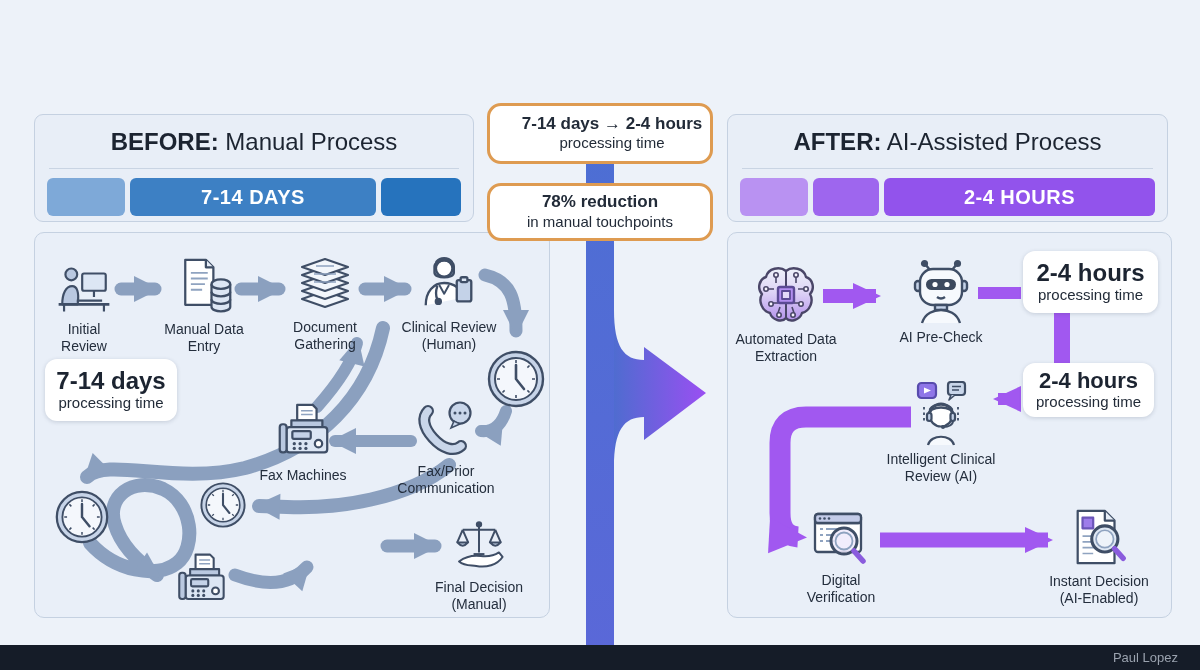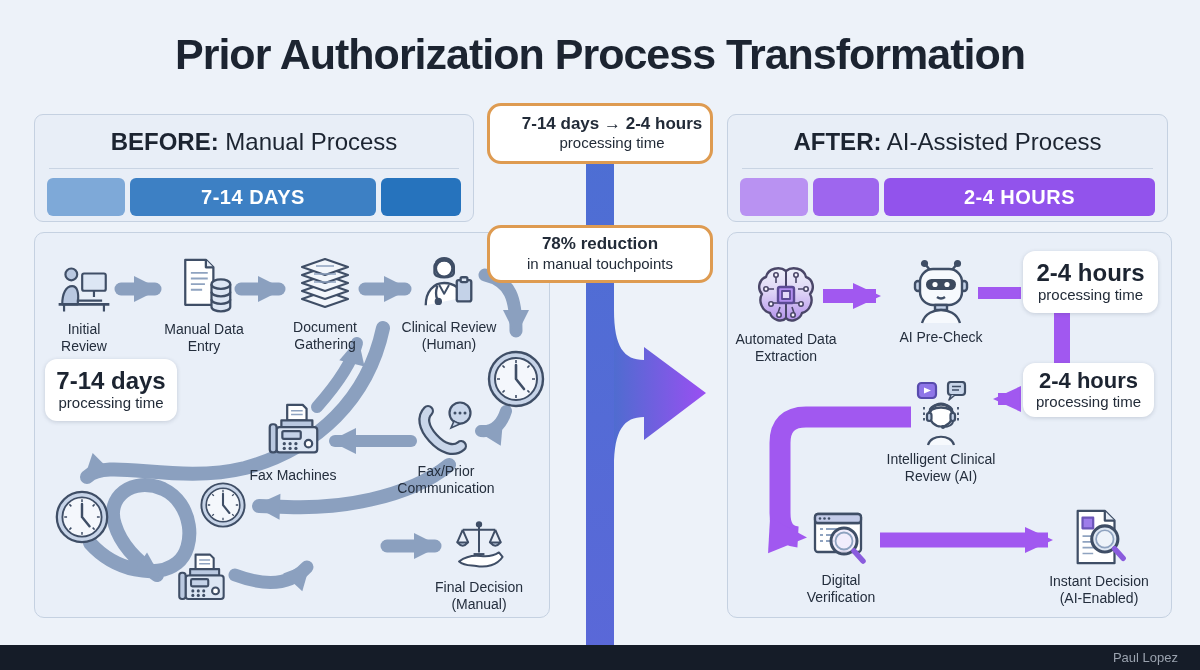--- a/index.html
+++ b/index.html
@@ -45,21 +45,20 @@
 
   .footer{position:absolute;left:0;top:645px;width:1200px;height:25px;background:#151c28;z-index:8;
           display:flex;align-items:center;justify-content:flex-end;box-sizing:border-box;padding-right:22px;}
   .footer span{color:#9aa2ae;font-size:13px;}
 </style>
 </head>
 <body>
 
 <div class="canvas">
 
-  <h1 class="title">Prior Authorization Process Transformation</h1>
 
   <svg class="ribbon" width="180" height="575" viewBox="0 0 180 575">
     <defs>
       <linearGradient id="gradStem" x1="0" y1="0" x2="0" y2="1">
         <stop offset="0" stop-color="#4c6fd3"></stop>
           <stop offset="1" stop-color="#5a68d8"></stop>
       </linearGradient>
       <linearGradient id="gradBranch" x1="0" y1="0" x2="1" y2="0">
         <stop offset="0" stop-color="#4f6cd0"></stop>
           <stop offset="1" stop-color="#9a4ff2"></stop>
@@ -90,21 +89,21 @@
       <div class="seg" style="width:68px;background:#b992f2;"></div>
       <div class="seg" style="width:66px;background:#9e66ee;"></div>
       <div class="seg" style="flex:1;background:#9253ec;">2-4 HOURS</div>
     </div>
   </div>
 
   <div class="callout" style="top:103px;height:61px;padding-left:24px;">
     <div class="l1">7-14 days → 2-4 hours</div>
     <div class="l2">processing time</div>
   </div>
-  <div class="callout" style="top:183px;height:58px;margin-top:42px;">
+  <div class="callout" style="top:183px;height:58px;">
     <div class="l1">78% reduction</div>
     <div class="l2">in manual touchpoints</div>
   </div>
 
   <div class="fpanel" style="left:34px;width:516px;">
     <svg class="flowsvg" width="516" height="386" viewBox="0 0 516 386">
       <defs>
         <marker id="mg" markerUnits="userSpaceOnUse" markerWidth="30" markerHeight="30" refX="23" refY="15" orient="auto">
           <path d="M2,2 L28,15 L2,28 Z" fill="#8ba0bf"></path>
         </marker>
@@ -222,21 +221,21 @@
         <path d="M14,12 C8,18 9,28 19,39 C29,50 40,53 47,47" stroke="#c9d6ea" stroke-width="7.5" fill="none" stroke-linecap="round"></path>
         <circle cx="46" cy="14" r="10.5" fill="#c9d6ea" stroke="#3f4e66" stroke-width="2.2"></circle>
         <path d="M40,22 L37,29 L46,25 Z" fill="#c9d6ea" stroke="#3f4e66" stroke-width="1.6"></path>
         <circle cx="41" cy="14" r="1.5" fill="#3f4e66"></circle>
           <circle cx="46" cy="14" r="1.5" fill="#3f4e66"></circle>
           <circle cx="51" cy="14" r="1.5" fill="#3f4e66"></circle>
       </svg>
       <div class="nlabel">Fax/Prior Communication</div>
     </div>
 
-    <div class="node" style="left:258px;top:168px;width:110px;text-align:center;">
+    <div class="node" style="left:268px;top:168px;width:110px;text-align:center;">
       <svg width="62" height="62" viewBox="0 0 64 64">
         <g stroke="#3f4e66" stroke-width="2.3" fill="none" stroke-linejoin="round">
           <path d="M26,4 L42,4 L46,8 L46,20 L26,20 Z" fill="#ffffff"></path>
           <path d="M30,10 L42,10 M30,14 L42,14" stroke="#8fa3c0" stroke-width="1.6"></path>
           <rect x="20" y="20" width="32" height="7" fill="#b9c8e0"></rect>
           <rect x="15" y="27" width="42" height="26" rx="3" fill="#dce6f4"></rect>
           <rect x="8" y="24" width="7" height="29" rx="3" fill="#b9c8e0"></rect>
           <rect x="21" y="31" width="19" height="8" rx="1.5" fill="#c4d2e8"></rect>
           <circle cx="48" cy="44" r="3.8" fill="#ffffff"></circle>
           <g fill="#3f4e66" stroke="none">

